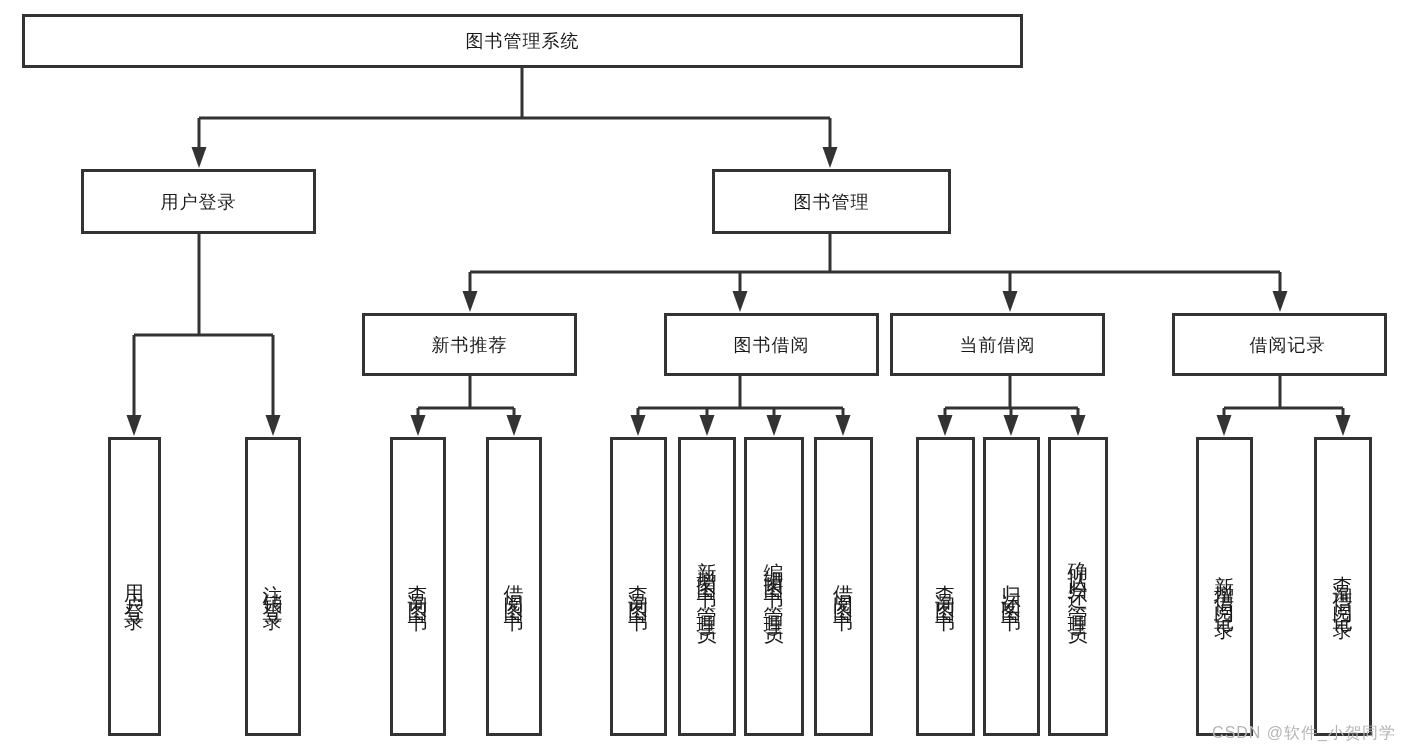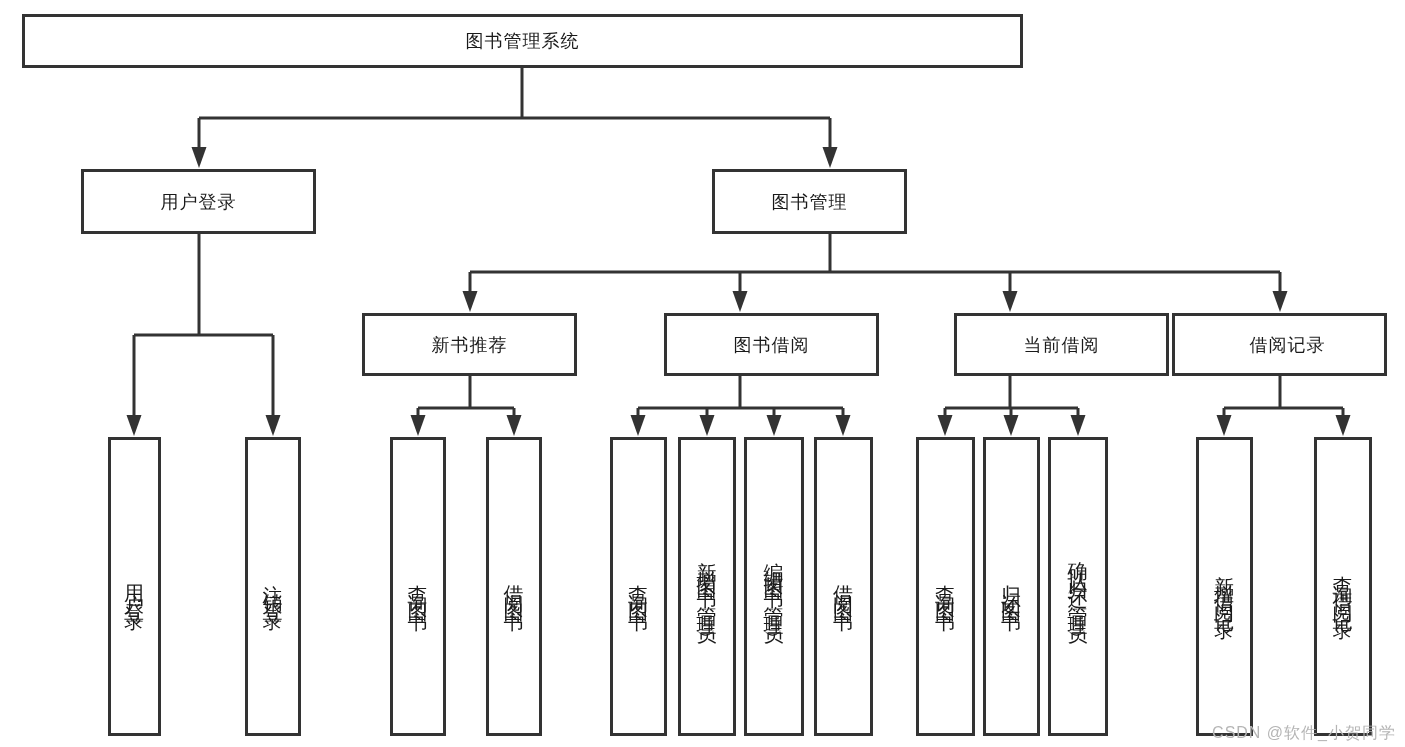--- a/index.html
+++ b/index.html
@@ -29,24 +29,24 @@
     border: 3px solid var(--line);
     display: flex;
     align-items: center;
     justify-content: center;
     z-index: 1;
     text-align: center;
   }
   .hbox { font-size: 18px; letter-spacing: 1px; text-align: right; }
   .root  { left: 22px;  top: 14px;  width: 1001px; height: 54px; }
   .l2a   { left: 81px;  top: 169px; width: 235px;  height: 65px; }
-  .l2b   { left: 712px; top: 169px; width: 195px;  height: 65px; }
+  .l2b   { left: 712px; top: 169px; width: 239px;  height: 65px; }
   .l3    { top: 313px; width: 215px; height: 63px; }
   .l3a { left: 362px; }  .l3b { left: 664px; }
-  .l3c { left: 954px; }  .l3d { left: 1172px; padding-left: 16px; }
+  .l3c { left: 890px; }  .l3d { left: 1172px; padding-left: 16px; }
 
   .vbox {
     top: 437px;
     height: 299px;
     writing-mode: vertical-rl;
     text-orientation: mixed;
     font-size: 20px;
     letter-spacing: 9px;
     line-height: 1;
   }

